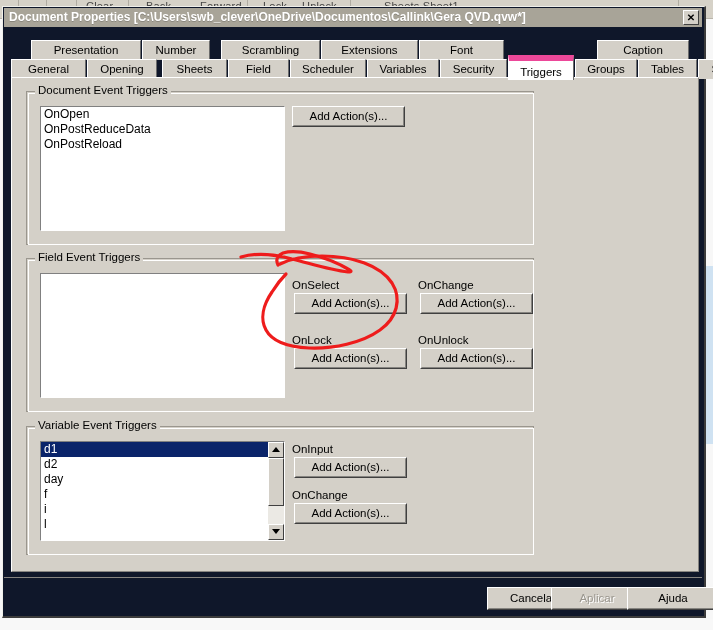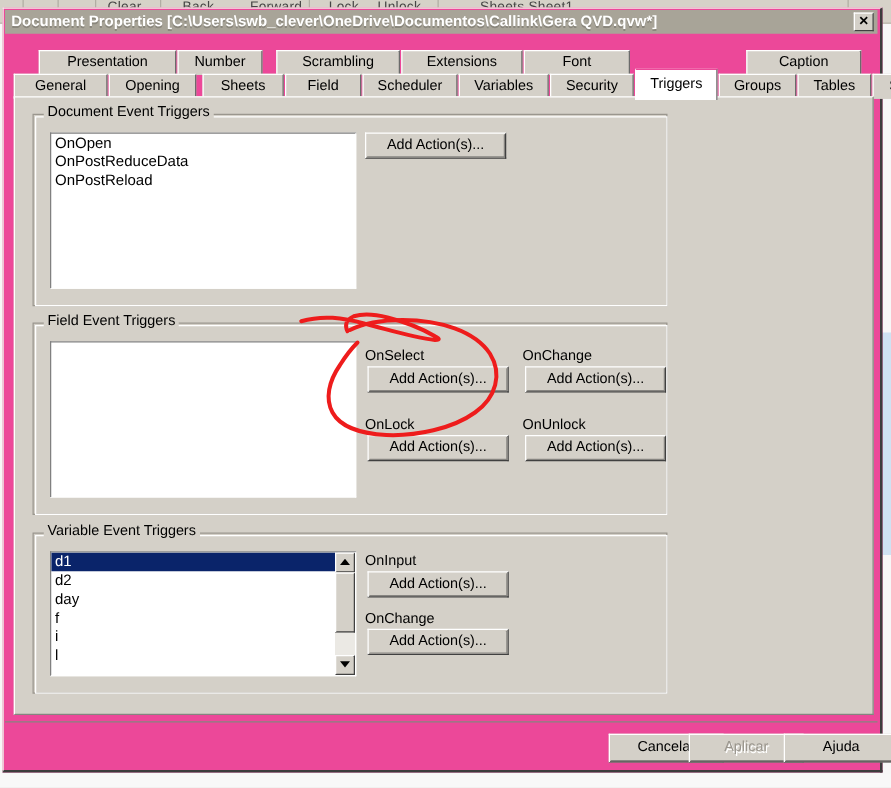--- a/index.html
+++ b/index.html
@@ -53,21 +53,21 @@
     left: 0; top: 619px;
     width: 713px; height: 11px;
     background: #f8f8f8;
   }
 
   
   .dialog {
     position: absolute;
     left: 2px; top: 6px;
     width: 704px; height: 612px;
-    background: #ec4899;
+    background: #0f172a;
     border-top: 1px solid #efefe9;
     border-left: 1px solid #efefe9;
     border-right: 2px solid #3c3c3c;
     border-bottom: 2px solid #3c3c3c;
     box-sizing: border-box;
   }
   .titlebar {
     position: absolute;
     left: 1px; top: 1px;
     width: 698px; height: 19px;
@@ -121,21 +121,21 @@
     cursor: default;
     white-space: nowrap;
     overflow: hidden;
   }
   .tab.row1 { top: 5px; }
   .tab.row2 { top: 24px; border-bottom: 1px solid #d4d0c8; }
   .tab.active {
     top: 20px;
     height: 25px;
     background: #ffffff;
-    border-top: 1px solid #ec4899;
+    border-top: 6px solid #ec4899;
     border-left: 1px solid #ffffff;
     border-right: 1px solid #6b6b6b;
     border-bottom: none;
     line-height: 22px;
     z-index: 6;
   }
 
   
   .tabpage {
     position: absolute;

